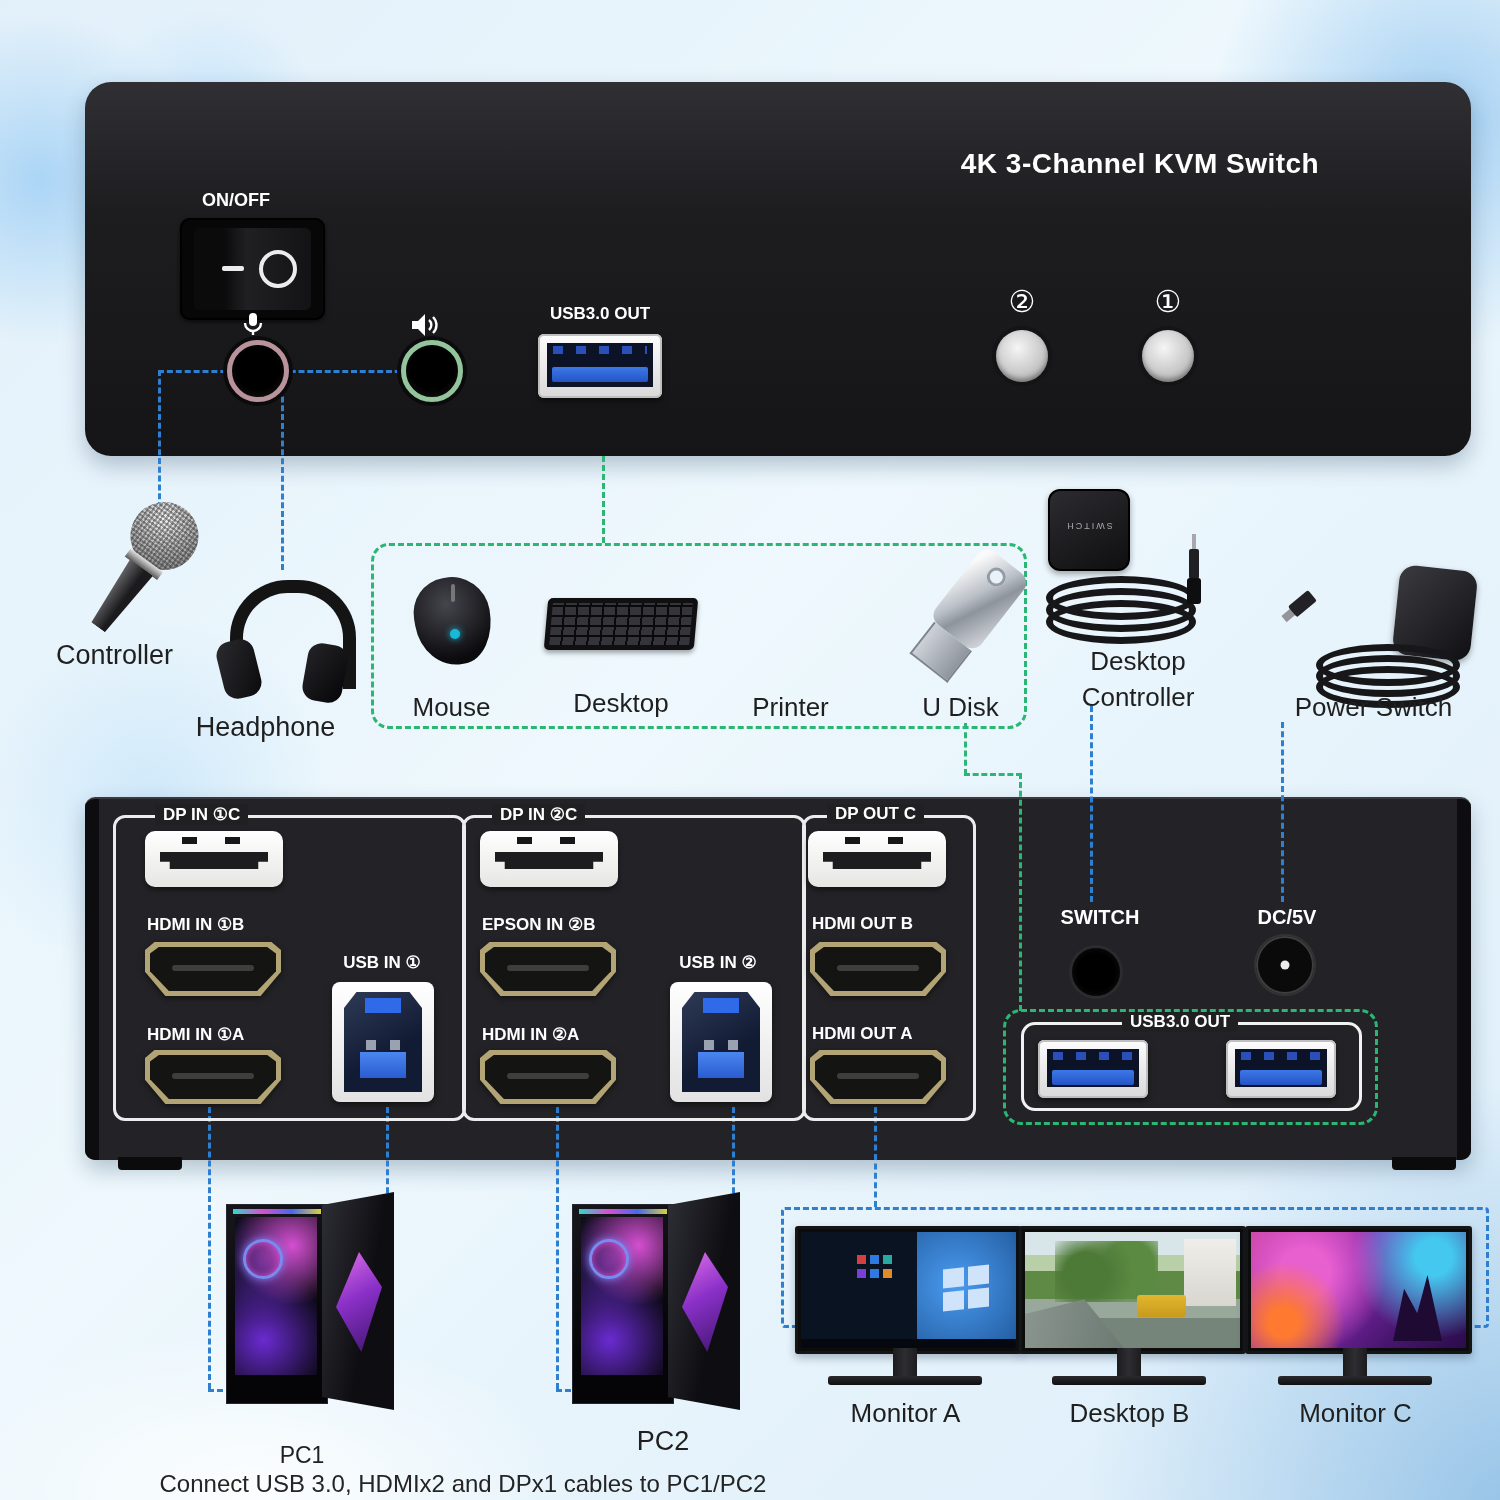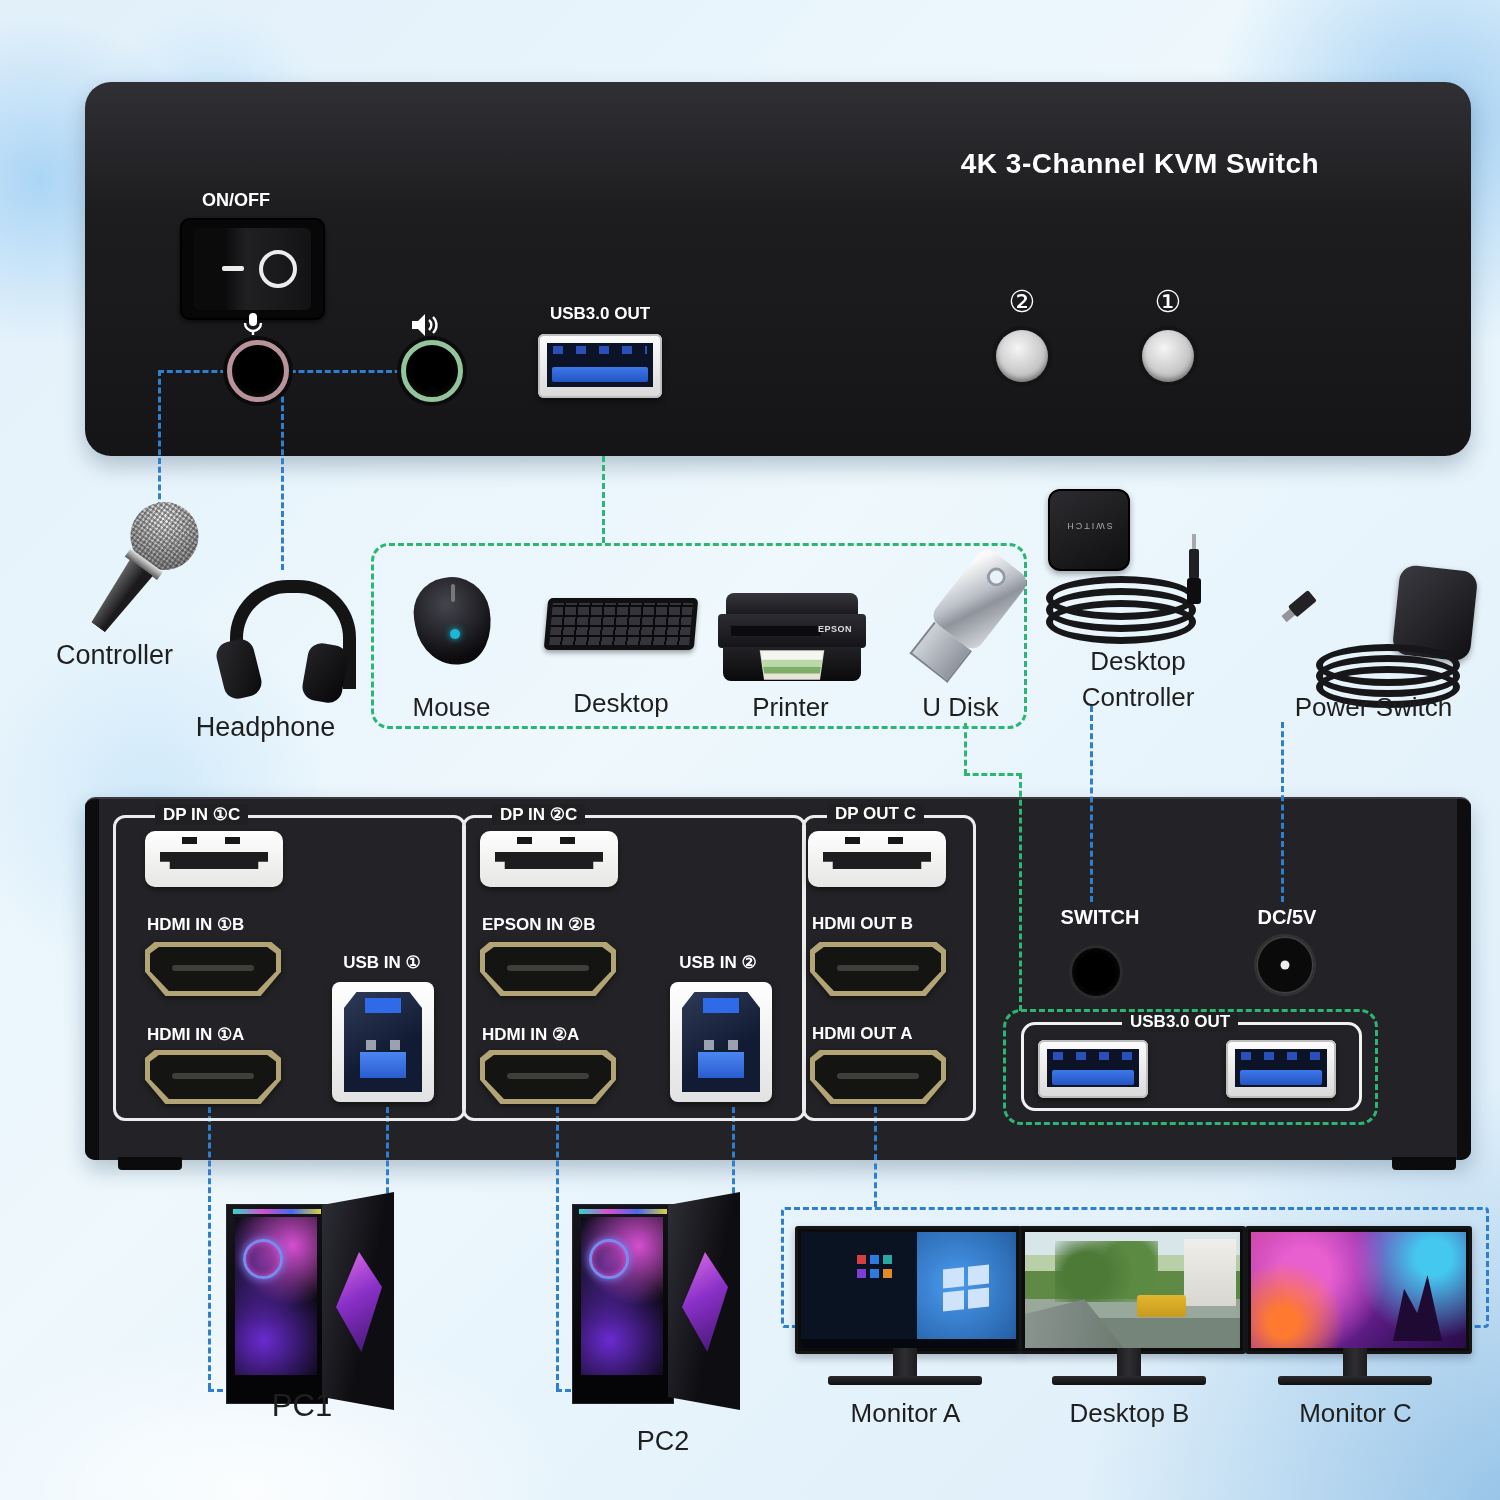--- a/index.html
+++ b/index.html
@@ -278,28 +278,20 @@
   </div>
   <div class="abs plabel z6" style="left:399px;top:692px;width:105px">Mouse</div>
 
   <div class="abs z5" style="left:546px;top:598px;width:150px;height:52px">
     <div class="kb">
         <div class="keys"></div>
       </div>
   </div>
   <div class="abs plabel z6" style="left:541px;top:688px;width:160px">Desktop</div>
 
-  <div class="abs z5" style="left:718px;top:593px;width:148px;height:92px">
-    <div class="pr-top"></div>
-    <div class="pr-mid"></div>
-    <div class="pr-ctrl"></div>
-    <div class="pr-brand">EPSON</div>
-    <div class="pr-base"></div>
-    <div class="pr-paper"></div>
-  </div>
   <div class="abs plabel z6" style="left:733px;top:692px;width:115px">Printer</div>
 
   <div class="abs z5" style="left:912px;top:548px;width:115px;height:150px">
     <div class="ud">
       <div class="ud-body"></div>
       <div class="ud-hole"></div>
       <div class="ud-conn"></div>
     </div>
   </div>
   <div class="abs plabel z6" style="left:903px;top:692px;width:115px">U Disk</div>
@@ -431,21 +423,21 @@
   <div class="abs pc z5" style="left:224px;top:1192px;width:170px;height:218px">
     <div class="side">
       <div class="glow"></div>
       <div class="fan"></div>
       <div class="rgb"></div>
     </div>
     <div class="frontp">
       <div class="gem"></div>
     </div>
   </div>
-  <div class="abs plabel z6" style="left:247px;top:1388px;width:110px;font-size:31px">PC1</div>
+  <div class="abs plabel z6" style="left:247px;top:1442px;width:110px;font-size:23px">PC1</div>
 
   <div class="abs pc z5" style="left:570px;top:1192px;width:170px;height:218px">
     <div class="side">
       <div class="glow"></div>
       <div class="fan"></div>
       <div class="rgb"></div>
     </div>
     <div class="frontp">
       <div class="gem"></div>
     </div>
@@ -493,13 +485,14 @@
     <div class="scr">
       <div class="scrC">
         <div class="sil"></div>
       </div>
     </div>
   </div>
   <div class="abs pole z5" style="left:1343px;top:1348px;width:24px;height:30px"></div>
   <div class="abs mbase z5" style="left:1278px;top:1376px;width:154px;height:9px"></div>
   <div class="abs plabel z6" style="left:1283px;top:1398px;width:145px">Monitor C</div>
 
+  <div class="abs footer z6" style="left:103px;top:1470px;width:720px">Connect USB 3.0, HDMIx2 and DPx1 cables to PC1/PC2</div>
 </div>
 
 </body></html>

